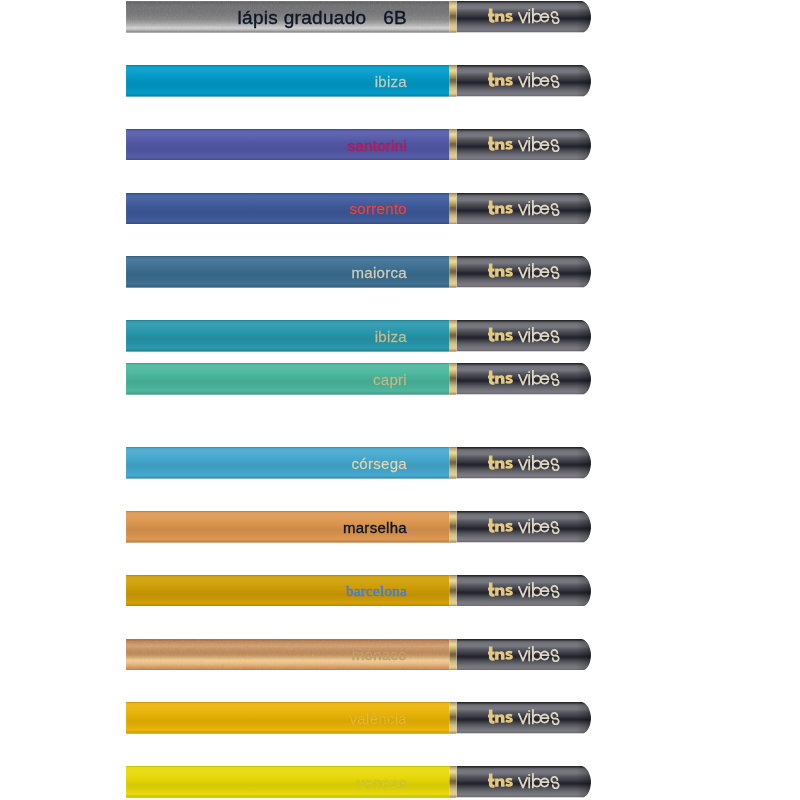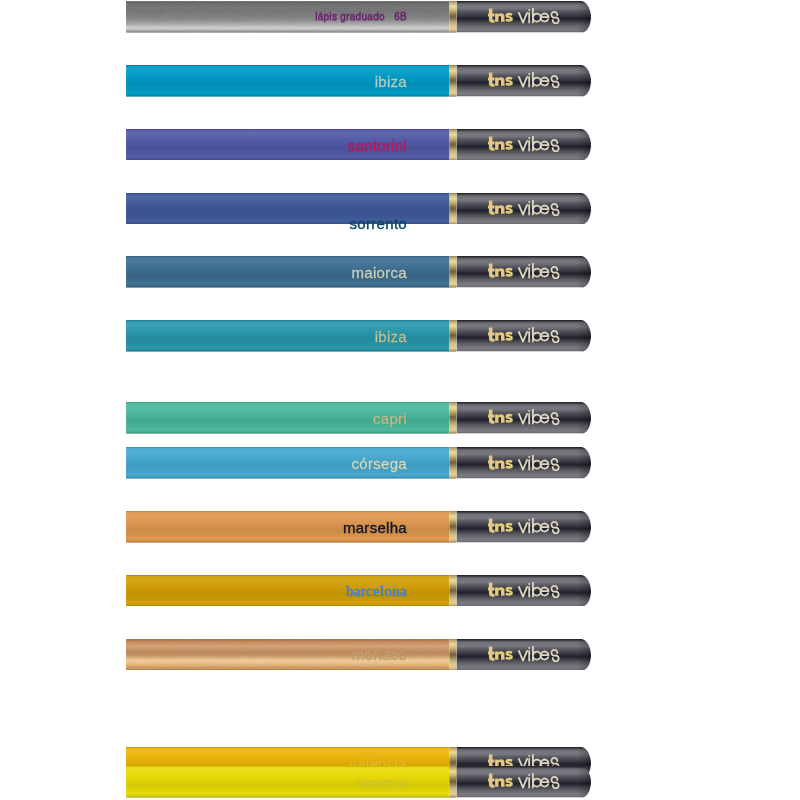--- a/index.html
+++ b/index.html
@@ -102,21 +102,21 @@
           </clipPath>
         </defs>
         <rect x="0" y="0" width="323.5" height="31.6" fill="url(#g0)"></rect>
         <rect x="0" y="0" width="323.5" height="31.6" filter="url(#grain)" opacity="0.16"></rect>
         <rect x="323.5" y="0" width="7" height="31.6" fill="url(#ring0)"></rect>
         <g clip-path="url(#capclip0)">
           <path d="M330.5 0 H455.5 C460.2 0.05 464.1 6.32 465 14.22 V17.696 C464.3 25.912 460.6 31.55 456 31.6 H330.5 Z" fill="url(#cap0)"></path>
           <rect x="427" y="0" width="38" height="31.6" fill="url(#rim0)"></rect>
         </g>
       </svg>
-      <div class="label" style="color: #701a75; font-size: 10px;">lápis graduado&nbsp;&nbsp;&nbsp;6B</div>
+      <div class="label" style="color: #0f172a; font-size: 19px;">lápis graduado&nbsp;&nbsp;&nbsp;6B</div>
       <div class="logo">
         <svg width="72" height="16" viewBox="0 -1.6 72 16">
           <g fill="#e3c87f">
             <path d="M0.9 -1.1 h3.55 v4.95 h2.05 v2.95 h-2.05 v2.4 c0 0.7 0.37 1.03 1.07 1.03 h1.03 v2.9 h-1.9c-2.55 0 -3.75 -1.2 -3.75 -3.45 v-2.88 h-1.4 v-2.95 h1.4 z"></path>
             <path d="M7.1 3.85 h3.45 v0.95 c0.7 -0.78 1.56 -1.2 2.59 -1.2 c2.14 0 3.41 1.44 3.41 3.7 v4.9 h-3.54v-4.28 c0 -0.95 -0.45 -1.48 -1.23 -1.48 c-0.78 0 -1.27 0.58 -1.27 1.48 v4.28 h-3.41 z"></path>
             <path d="M17.2 11.4 l0.95 -2.47 c0.95 0.5 1.97 0.74 2.75 0.74 c0.53 0 0.86 -0.17 0.86 -0.45c0 -0.33 -0.33 -0.49 -1.31 -0.7 c-2.06 -0.49 -3.0 -1.27 -3.0 -2.71 c0 -1.69 1.44 -2.71 3.7 -2.71c1.27 0 2.47 0.25 3.41 0.7 l-0.86 2.39 c-0.86 -0.41 -1.73 -0.62 -2.43 -0.62 c-0.53 0 -0.78 0.12 -0.78 0.41c0 0.29 0.29 0.41 1.31 0.7 c2.14 0.53 3.09 1.27 3.09 2.71 c0 1.73 -1.48 2.8 -3.95 2.8c-1.31 0 -2.59 -0.33 -3.7 -0.78 z"></path>
           </g>
           <g>
             <path d="M30.9 3.3 L35.0 13.0 L39.1 3.3" fill="none" stroke="#ded7c0" stroke-width="1.8" stroke-linecap="round" stroke-linejoin="round"></path>
             <path d="M41.2 3.3 V13.0" fill="none" stroke="#ded7c0" stroke-width="1.8" stroke-linecap="round"></path>
@@ -381,21 +381,21 @@
             <path d="M330.5 0 H455.5 C460.2 0.05 464.1 6.32 465 14.22 V17.696 C464.3 25.912 460.6 31.55 456 31.6 H330.5 Z"></path>
           </clipPath>
         </defs>
         <rect x="0" y="0" width="323.5" height="31.6" fill="url(#g3)"></rect>
         <rect x="323.5" y="0" width="7" height="31.6" fill="url(#ring3)"></rect>
         <g clip-path="url(#capclip3)">
           <path d="M330.5 0 H455.5 C460.2 0.05 464.1 6.32 465 14.22 V17.696 C464.3 25.912 460.6 31.55 456 31.6 H330.5 Z" fill="url(#cap3)"></path>
           <rect x="427" y="0" width="38" height="31.6" fill="url(#rim3)"></rect>
         </g>
       </svg>
-      <div class="label" style="color: #0c4a6e; margin-top: 15px;">sorrento</div>
+      <div class="label" style="color: #ef4444;">sorrento</div>
       <div class="logo">
         <svg width="72" height="16" viewBox="0 -1.6 72 16">
           <g fill="#e3c87f">
             <path d="M0.9 -1.1 h3.55 v4.95 h2.05 v2.95 h-2.05 v2.4 c0 0.7 0.37 1.03 1.07 1.03 h1.03 v2.9 h-1.9c-2.55 0 -3.75 -1.2 -3.75 -3.45 v-2.88 h-1.4 v-2.95 h1.4 z"></path>
             <path d="M7.1 3.85 h3.45 v0.95 c0.7 -0.78 1.56 -1.2 2.59 -1.2 c2.14 0 3.41 1.44 3.41 3.7 v4.9 h-3.54v-4.28 c0 -0.95 -0.45 -1.48 -1.23 -1.48 c-0.78 0 -1.27 0.58 -1.27 1.48 v4.28 h-3.41 z"></path>
             <path d="M17.2 11.4 l0.95 -2.47 c0.95 0.5 1.97 0.74 2.75 0.74 c0.53 0 0.86 -0.17 0.86 -0.45c0 -0.33 -0.33 -0.49 -1.31 -0.7 c-2.06 -0.49 -3.0 -1.27 -3.0 -2.71 c0 -1.69 1.44 -2.71 3.7 -2.71c1.27 0 2.47 0.25 3.41 0.7 l-0.86 2.39 c-0.86 -0.41 -1.73 -0.62 -2.43 -0.62 c-0.53 0 -0.78 0.12 -0.78 0.41c0 0.29 0.29 0.41 1.31 0.7 c2.14 0.53 3.09 1.27 3.09 2.71 c0 1.73 -1.48 2.8 -3.95 2.8c-1.31 0 -2.59 -0.33 -3.7 -0.78 z"></path>
           </g>
           <g>
             <path d="M30.9 3.3 L35.0 13.0 L39.1 3.3" fill="none" stroke="#ded7c0" stroke-width="1.8" stroke-linecap="round" stroke-linejoin="round"></path>
             <path d="M41.2 3.3 V13.0" fill="none" stroke="#ded7c0" stroke-width="1.8" stroke-linecap="round"></path>
@@ -588,21 +588,21 @@
             <circle cx="41.2" cy="0.5" r="1.0" fill="#ded7c0"></circle>
             <path d="M44.9 -1.1 V13.0 M44.9 8.0 a4.0 4.0 0 1 0 4.0 -4.0 a4.0 4.0 0 0 0 -4.0 4.0" fill="none" stroke="#ded7c0" stroke-width="1.8" stroke-linecap="round"></path>
             <path d="M60.2 9.5 A4.0 4.0 0 1 1 60.5 7.55 L52.5 7.55" fill="none" stroke="#ded7c0" stroke-width="1.8" stroke-linecap="round"></path>
             <path d="M69.3 5.5 a2.95 2.95 0 1 0 -2.25 2.5 a2.95 2.95 0 1 1 -2.25 2.55" fill="none" stroke="#ded7c0" stroke-width="1.8" stroke-linecap="round"></path>
           </g>
         </svg>
         <span class="sr">tns</span>
         <span class="sr">vibes</span>
       </div>
     </div>
-    <div class="pencil" style="top: 402px; padding-left: 20px;">
+    <div class="pencil" style="top: 363px; padding-left: 20px;">
       <svg width="465" height="31.6" viewBox="0 0 465 31.6">
         <defs>
           <linearGradient id="g6" x1="0" y1="0" x2="0" y2="1">
             <stop offset="0%" stop-color="#3b927d"></stop>
             <stop offset="4%" stop-color="#4eb89e"></stop>
             <stop offset="12%" stop-color="#5abda5"></stop>
             <stop offset="24%" stop-color="#53bba1"></stop>
             <stop offset="42%" stop-color="#49b399"></stop>
             <stop offset="60%" stop-color="#44a890"></stop>
             <stop offset="76%" stop-color="#47b096"></stop>
@@ -1058,21 +1058,21 @@
             <circle cx="41.2" cy="0.5" r="1.0" fill="#ded7c0"></circle>
             <path d="M44.9 -1.1 V13.0 M44.9 8.0 a4.0 4.0 0 1 0 4.0 -4.0 a4.0 4.0 0 0 0 -4.0 4.0" fill="none" stroke="#ded7c0" stroke-width="1.8" stroke-linecap="round"></path>
             <path d="M60.2 9.5 A4.0 4.0 0 1 1 60.5 7.55 L52.5 7.55" fill="none" stroke="#ded7c0" stroke-width="1.8" stroke-linecap="round"></path>
             <path d="M69.3 5.5 a2.95 2.95 0 1 0 -2.25 2.5 a2.95 2.95 0 1 1 -2.25 2.55" fill="none" stroke="#ded7c0" stroke-width="1.8" stroke-linecap="round"></path>
           </g>
         </svg>
         <span class="sr">tns</span>
         <span class="sr">vibes</span>
       </div>
     </div>
-    <div class="pencil" style="top: 702.32px; margin-top: 45px;">
+    <div class="pencil" style="top: 702.32px;">
       <svg width="465" height="31.6" viewBox="0 0 465 31.6">
         <defs>
           <linearGradient id="g11" x1="0" y1="0" x2="0" y2="1">
             <stop offset="0%" stop-color="#bb9005"></stop>
             <stop offset="4%" stop-color="#eab60b"></stop>
             <stop offset="12%" stop-color="#ecbb1c"></stop>
             <stop offset="24%" stop-color="#ebb812"></stop>
             <stop offset="42%" stop-color="#e5b006"></stop>
             <stop offset="60%" stop-color="#d7a606"></stop>
             <stop offset="76%" stop-color="#e1ad06"></stop>

